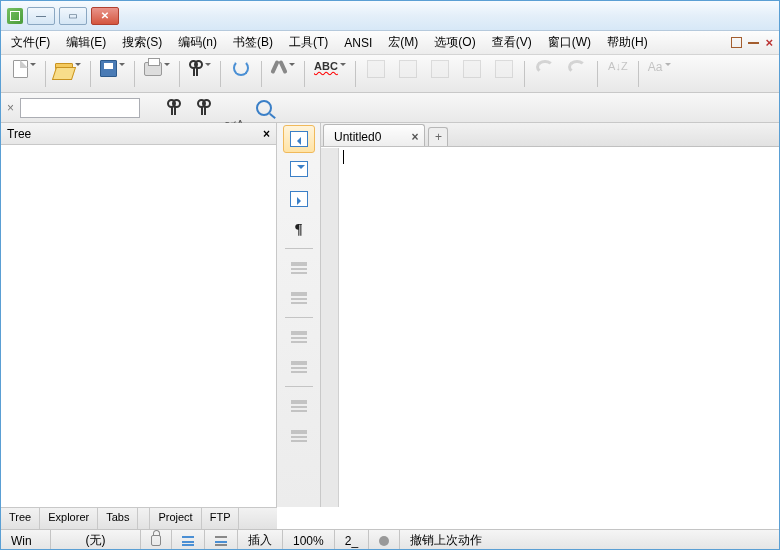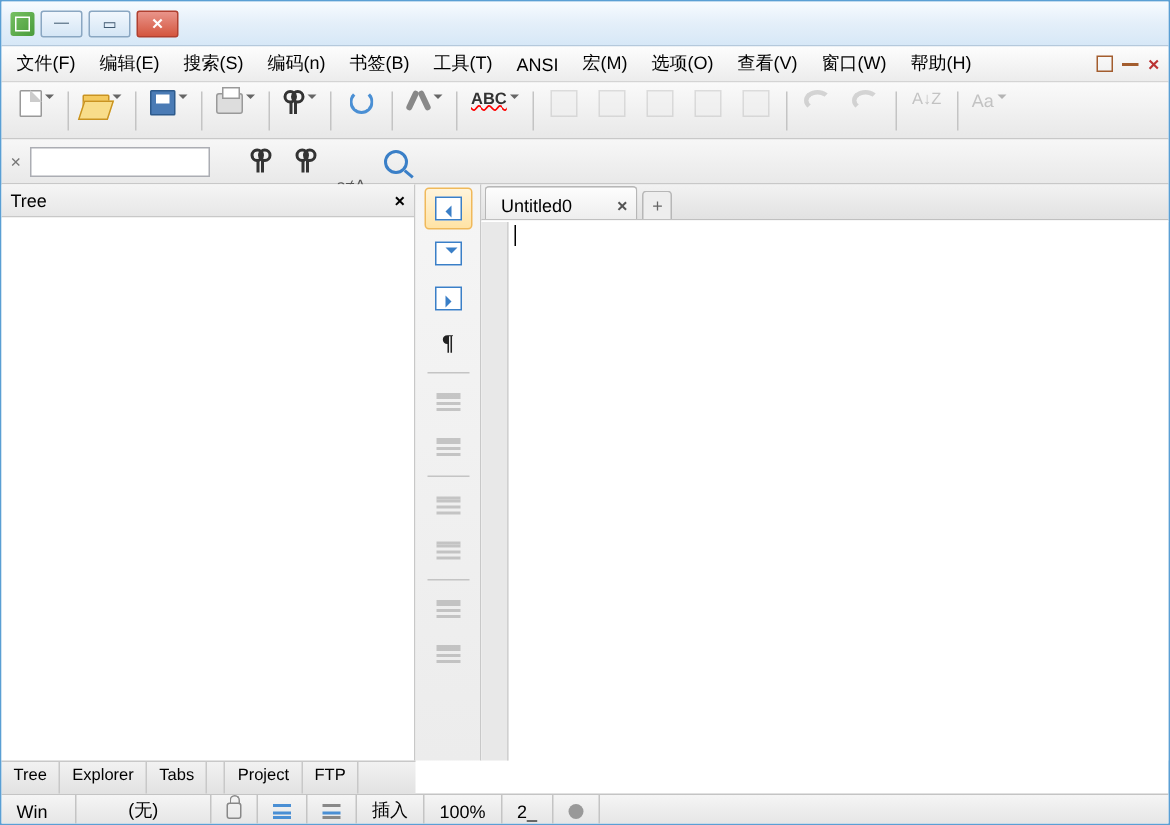--- a/index.html
+++ b/index.html
@@ -319,13 +319,14 @@
     </div>
   <div class="sb-cell">
       <span class="sb-ico-lines" style="border-color:#888;"></span>
     </div>
   <div class="sb-cell">插入</div>
   <div class="sb-cell">100%</div>
   <div class="sb-cell">2_</div>
   <div class="sb-cell">
       <span class="sb-ico-dot"></span>
     </div>
+  <div class="sb-cell" style="border-right:none;flex:1;">撤销上次动作</div>
 </div>
 
 </body></html>

